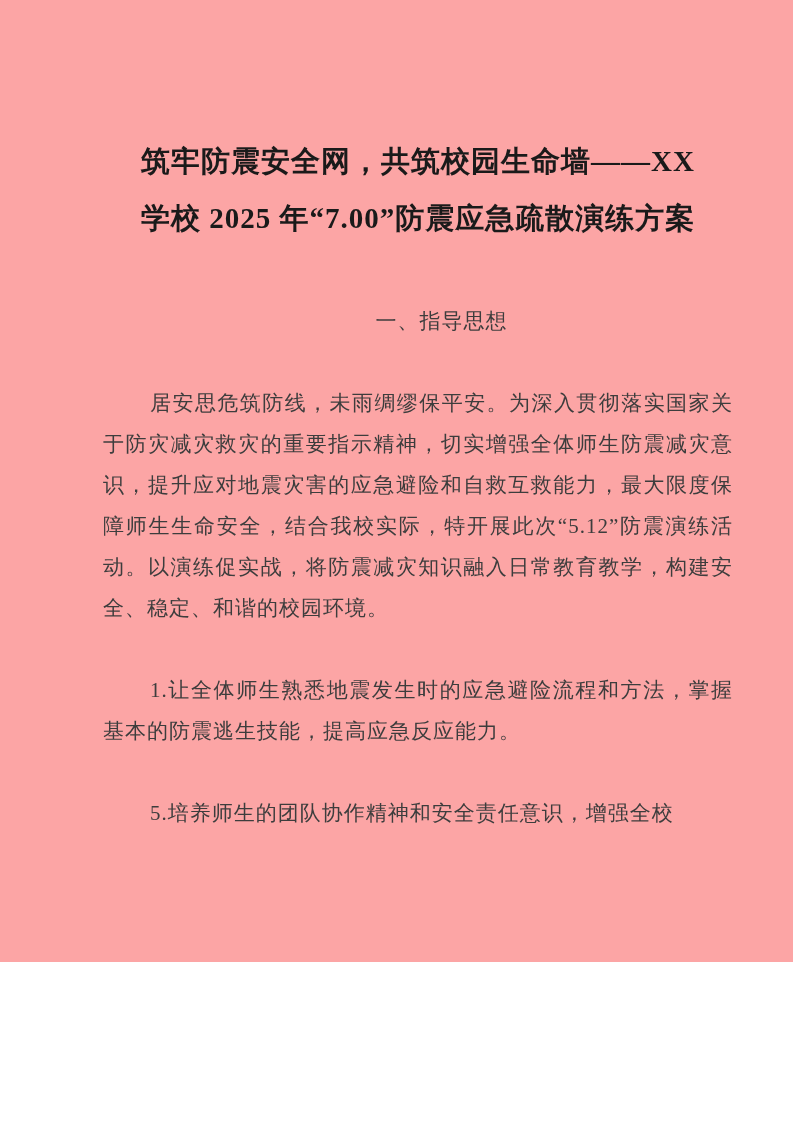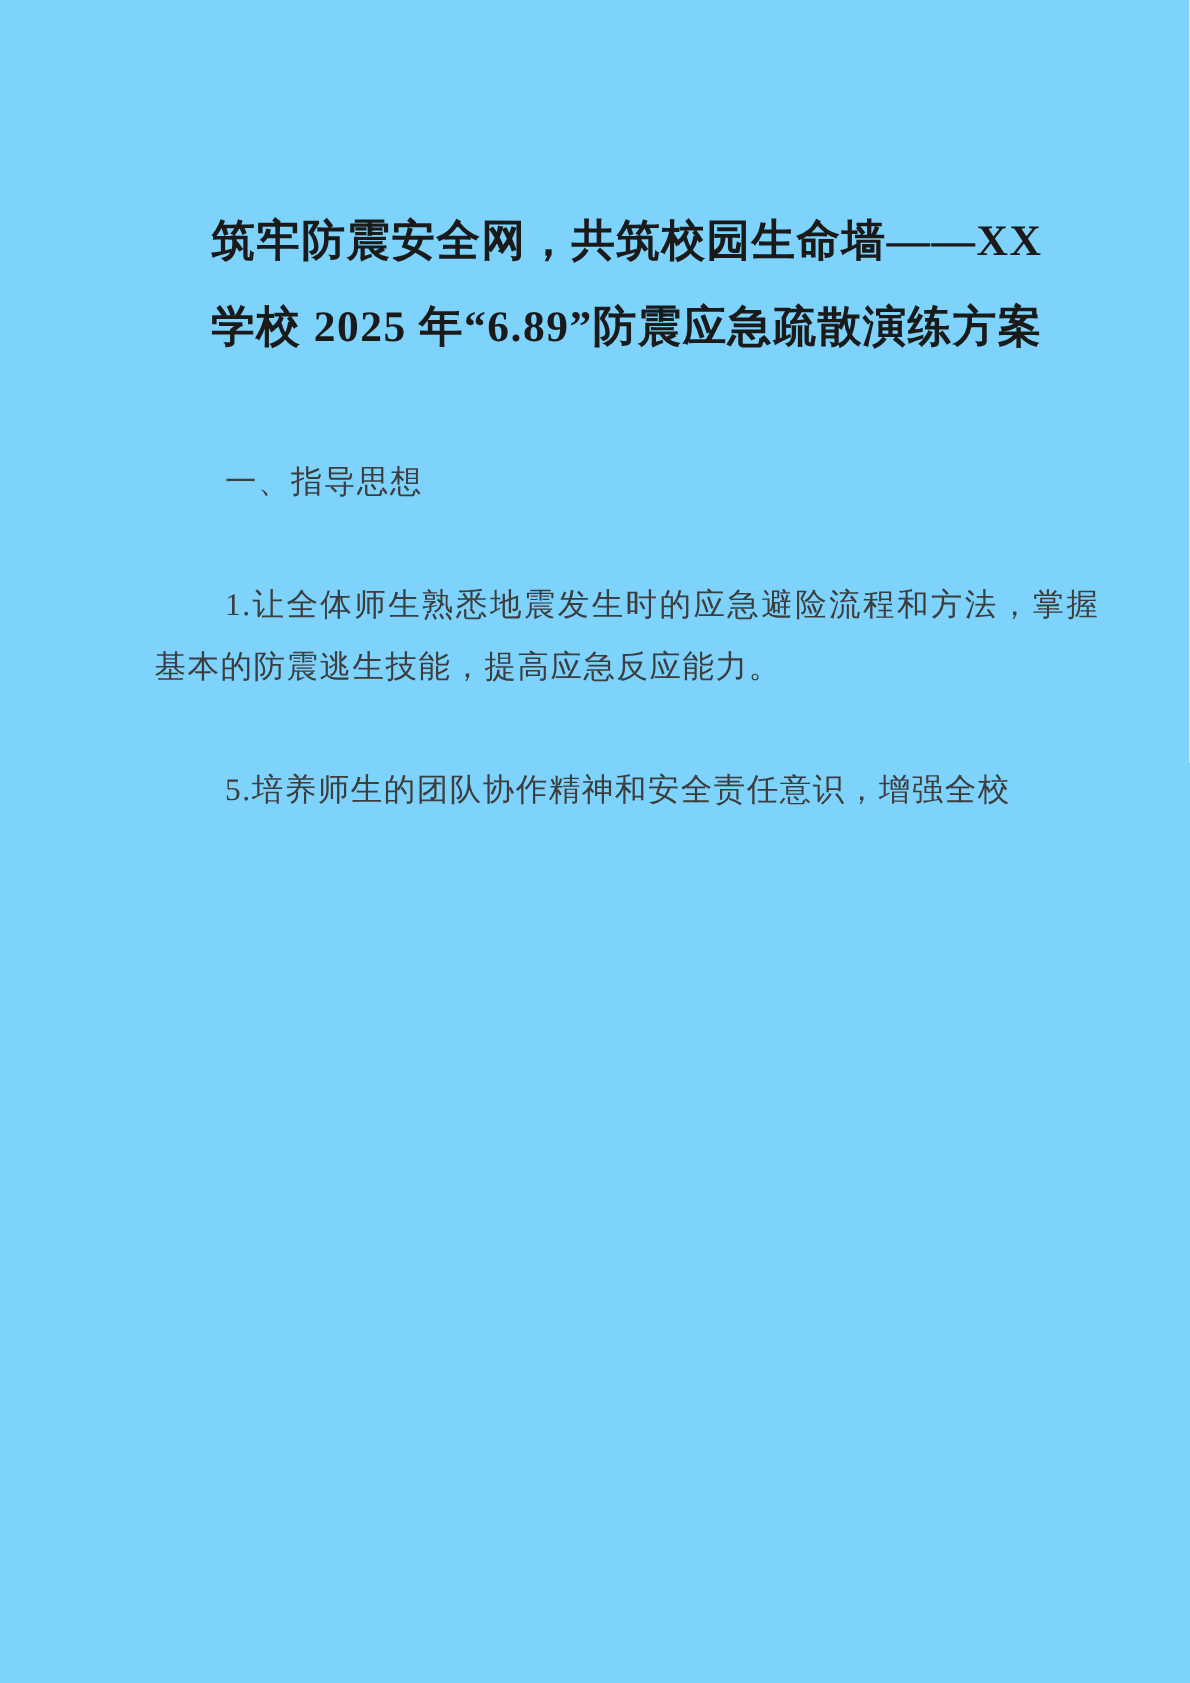--- a/index.html
+++ b/index.html
@@ -3,23 +3,23 @@
 <meta charset="utf-8">
 <style>
   html, body {
     margin: 0;
     padding: 0;
     background: #ffffff;
   }
   .page {
     position: relative;
     width: 793px;
-    height: 1122px;
+    height: 962px;
     margin: 0 auto;
-    background: #7dd3fc;
+    background: #fca5a5;
     box-sizing: border-box;
     padding: 114px 60px 0 103px;
     overflow: hidden;
     font-family: "Liberation Serif", serif;
   }
   .doc-title {
     font-size: 29px;
     font-weight: 700;
     line-height: 57px;
     letter-spacing: 1px;
@@ -30,20 +30,21 @@
     display: block;
   }
   .heading {
     font-size: 21px;
     font-weight: 400;
     line-height: 41px;
     letter-spacing: 1px;
     color: #3d3d3d;
     text-indent: 47px;
     margin: 41px 0 0 0;
+    text-align: center;
   }
   .heading.first-heading {
     margin-top: 54px;
   }
   .para {
     font-size: 21px;
     font-weight: 400;
     line-height: 41px;
     letter-spacing: 1px;
     color: #3d3d3d;
@@ -52,25 +53,26 @@
     margin: 41px 0 0 0;
   }
 </style>
 </head>
 <body>
 
 <div class="page">
 
   <h1 class="doc-title">
     <span class="title-line">筑牢防震安全网，共筑校园生命墙——XX</span>
-    <span class="title-line">学校 2025 年“6.89”防震应急疏散演练方案</span>
+    <span class="title-line">学校 2025 年“7.00”防震应急疏散演练方案</span>
   </h1>
 
   <div class="heading first-heading">一、指导思想</div>
 
+  <p class="para">居安思危筑防线，未雨绸缪保平安。为深入贯彻落实国家关于防灾减灾救灾的重要指示精神，切实增强全体师生防震减灾意识，提升应对地震灾害的应急避险和自救互救能力，最大限度保障师生生命安全，结合我校实际，特开展此次“5.12”防震演练活动。以演练促实战，将防震减灾知识融入日常教育教学，构建安全、稳定、和谐的校园环境。</p>
 
 
   <p class="para">1.让全体师生熟悉地震发生时的应急避险流程和方法，掌握基本的防震逃生技能，提高应急反应能力。</p>
 
 
   <p class="para">5.培养师生的团队协作精神和安全责任意识，增强全校</p>
 
 </div>
 
 </body></html>

